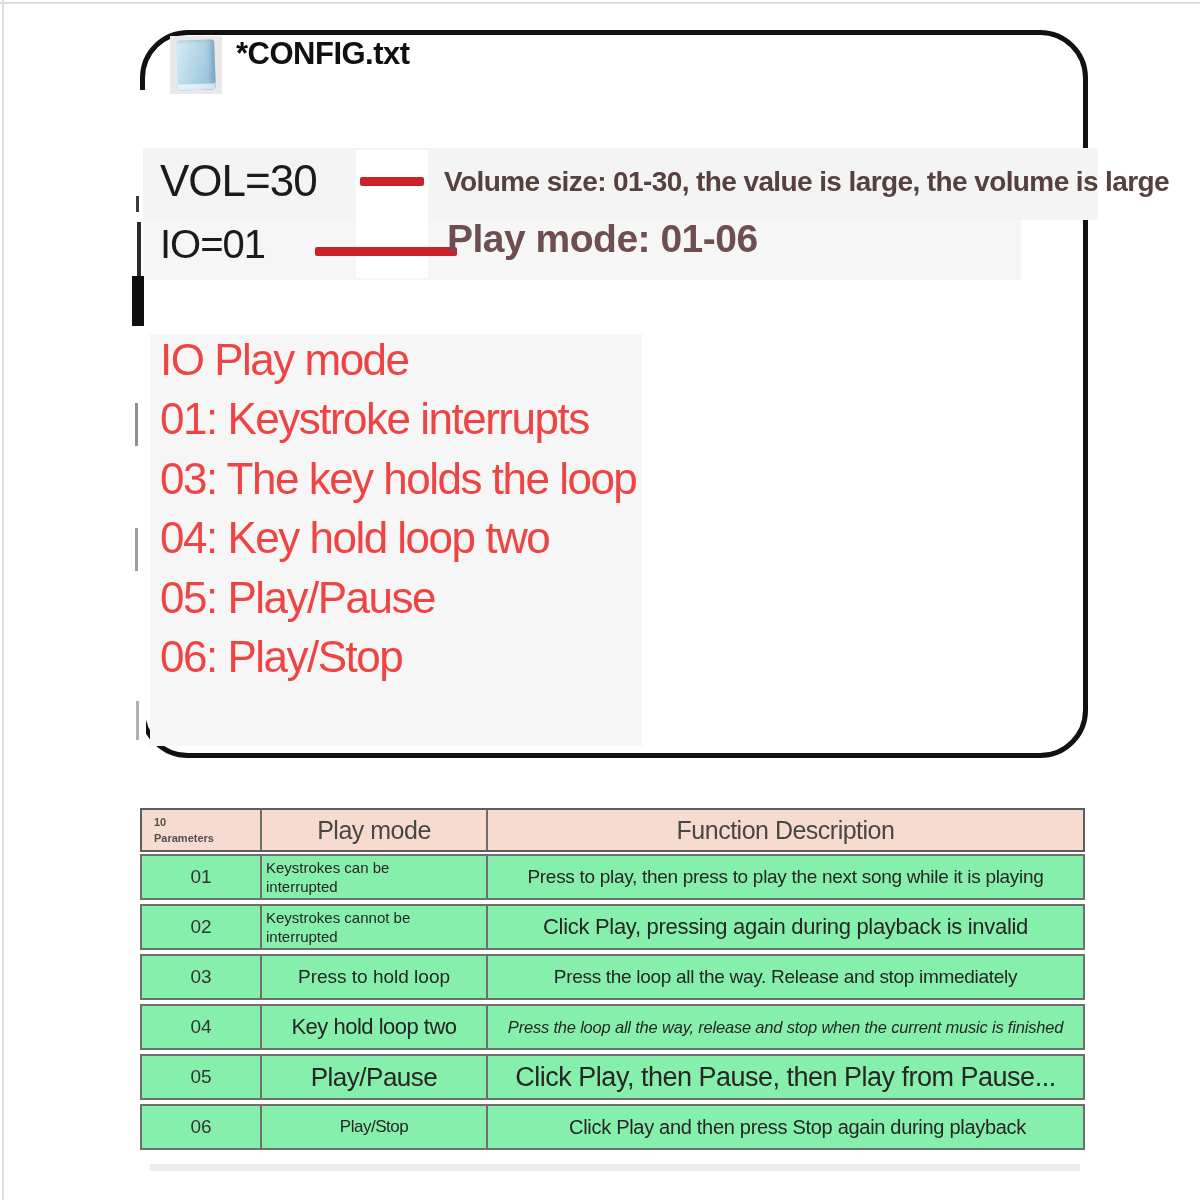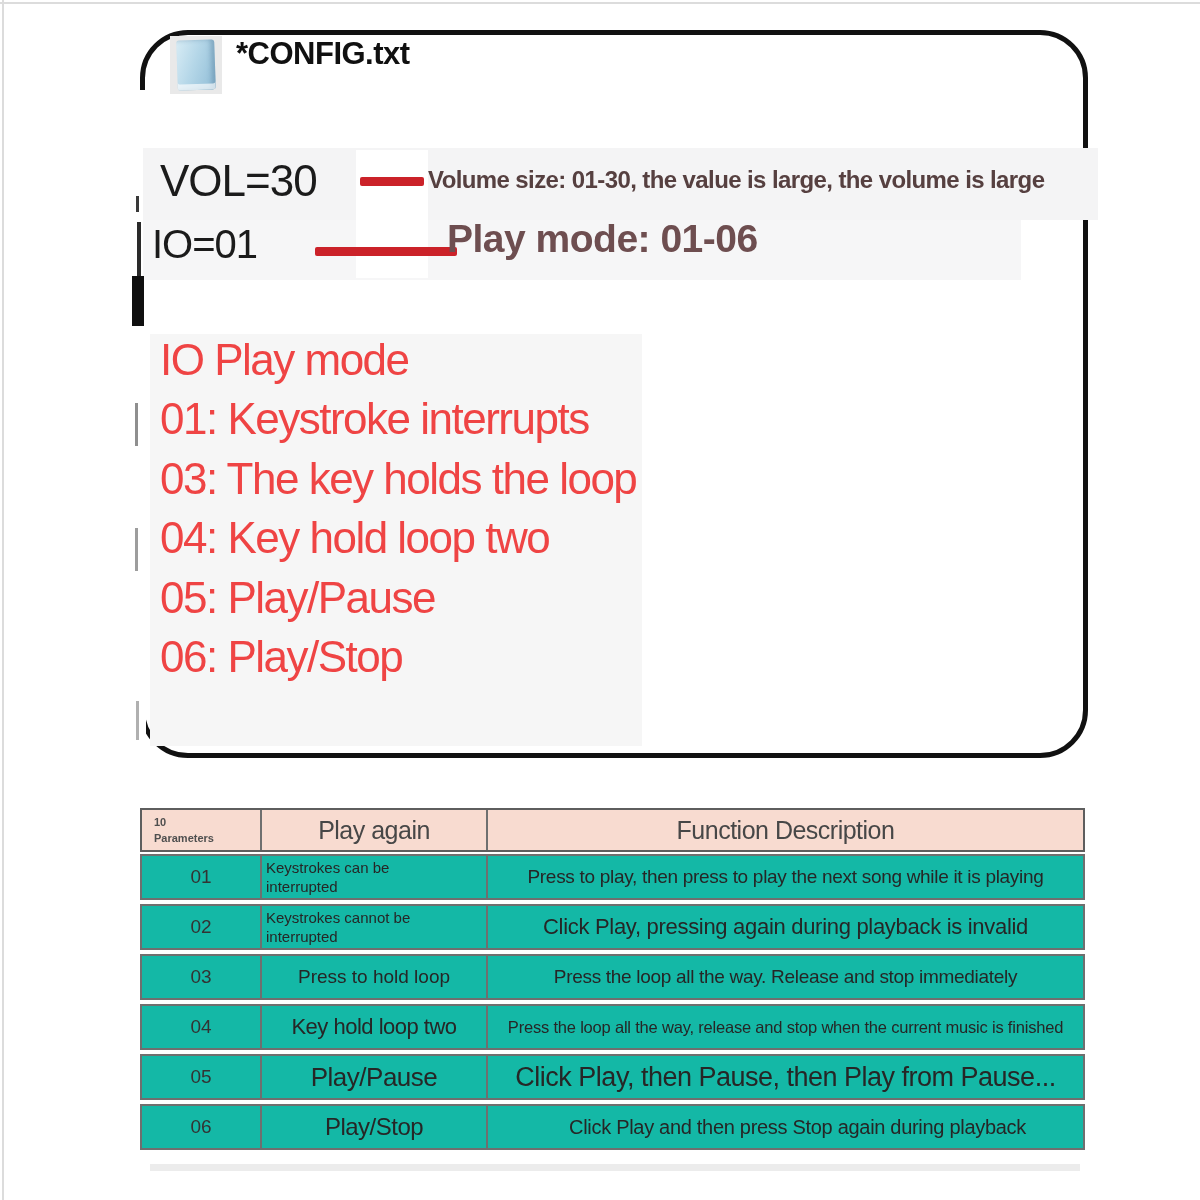--- a/index.html
+++ b/index.html
@@ -48,64 +48,64 @@
   .window-title{margin-left:14px;font-size:31px;font-weight:700;color:#101010;letter-spacing:-0.5px;}
 
   
   .band-vol{position:absolute;left:143px;top:148px;width:955px;height:72px;background:#f4f4f5;z-index:2;}
   .band-io{position:absolute;left:143px;top:220px;width:878px;height:60px;background:#f6f6f7;z-index:2;}
   .band-white-patch{position:absolute;left:356px;top:150px;width:72px;height:128px;background:#ffffff;z-index:2;}
   .list-band{position:absolute;left:150px;top:334px;width:492px;height:412px;background:#f6f6f6;z-index:2;}
 
   .cfg-code{position:absolute;z-index:4;color:var(--ink);letter-spacing:-1px;font-weight:500;}
   .vol-code{left:160px;top:156px;font-size:44px;}
-  .io-code{left:152px;top:222px;font-size:40px;}
+  .io-code{left:160px;top:222px;font-size:40px;}
   .red-line{position:absolute;background:var(--accent_red);border-radius:2px;z-index:4;}
   .vol-line{left:360px;top:177px;width:64px;height:9px;}
   .io-line{left:315px;top:247px;width:142px;height:9px;}
   .vol-annotation{
-    position:absolute;left:428px;top:166px;z-index:4;
-    font-size:24px;font-weight:700;color:var(--annotation_maroon);letter-spacing:-0.6px;
+    position:absolute;left:444px;top:166px;z-index:4;
+    font-size:28px;font-weight:700;color:var(--annotation_maroon);letter-spacing:-0.6px;
   }
   .io-annotation{
     position:absolute;left:447px;top:217px;z-index:4;
     font-size:39px;font-weight:600;color:var(--play_mode_maroon);letter-spacing:-0.5px;
   }
 
   
   .play-mode-list{position:absolute;left:160px;top:330px;width:780px;z-index:4;}
   .pm-line{
     height:59.5px;font-size:44px;font-weight:500;color:#ef4444;letter-spacing:-1.5px;
     display:flex;align-items:center;white-space:nowrap;
   }
 
   
   .params-table{position:absolute;left:140px;top:808px;width:945px;z-index:4;}
   .t-row{
-    display:flex;border:2px solid var(--table_border);background:#14b8a6;height:46px;margin-top:4px;
+    display:flex;border:2px solid var(--table_border);background:#86efac;height:46px;margin-top:4px;
   }
   .t-row.header{height:44px;background:var(--table_header_bg);margin-top:0;border-color:#5e5e5e;}
   .t-row.r1{margin-top:2px;}
   .cell{display:flex;align-items:center;justify-content:center;color:#262626;}
   .c1{width:120px;border-right:2px solid var(--table_border);flex:none;font-size:19px;font-weight:500;color:#333;}
   .c2{width:226px;border-right:2px solid var(--table_border);flex:none;text-align:center;}
   .c3{flex:1;text-align:center;}
   .header .c1{flex-direction:column;align-items:flex-start;justify-content:center;padding-left:12px;
     font-size:11px;line-height:1.5;color:#4f4f4f;font-weight:600;}
   .header .c2,.header .c3{font-size:25px;color:#474747;font-weight:500;letter-spacing:-0.5px;}
   .r1 .c2,.r2 .c2{justify-content:flex-start;text-align:left;padding-left:4px;font-size:15px;line-height:1.3;width:226px;}
   .r1 .c2 span,.r2 .c2 span{display:block;max-width:170px;}
   .r3 .c2{font-size:19px;}
   .r4 .c2{font-size:22px;letter-spacing:-0.5px;}
   .r5 .c2{font-size:26px;letter-spacing:-0.5px;}
-  .r6 .c2{font-size:24px;letter-spacing:-0.5px;}
+  .r6 .c2{font-size:17px;letter-spacing:-0.5px;}
   .r1 .c3{font-size:19px;letter-spacing:-0.3px;}
   .r2 .c3{font-size:22px;letter-spacing:-0.3px;}
   .r3 .c3{font-size:19px;letter-spacing:-0.3px;}
-  .r4 .c3{font-size:16.5px;letter-spacing:-0.2px;}
+  .r4 .c3{font-size:16.5px;letter-spacing:-0.2px;font-style:italic;}
   .r5 .c3{font-size:27px;letter-spacing:-0.5px;}
   .r6 .c3{font-size:20px;letter-spacing:-0.3px;padding-left:24px;}
   .table-shadow{position:absolute;left:150px;top:1164px;width:930px;height:7px;background:#ececec;z-index:1;}
 </style>
 </head>
 <body>
 
 <div class="page">
   <div class="edge-line-left"></div>
   <div class="edge-line-top"></div>
@@ -148,21 +148,21 @@
     <div class="pm-line">06: Play/Stop</div>
   </div>
 
   <div class="table-shadow"></div>
   <div class="params-table">
     <div class="t-row header">
       <div class="cell c1">
         <span>10</span>
         <span>Parameters</span>
       </div>
-      <div class="cell c2">Play again</div>
+      <div class="cell c2">Play mode</div>
       <div class="cell c3">Function Description</div>
     </div>
 
     <div class="t-row r1">
       <div class="cell c1">01</div>
       <div class="cell c2">
           <span>Keystrokes can be interrupted</span>
         </div>
       <div class="cell c3">Press to play, then press to play the next song while it is playing</div>
     </div>

